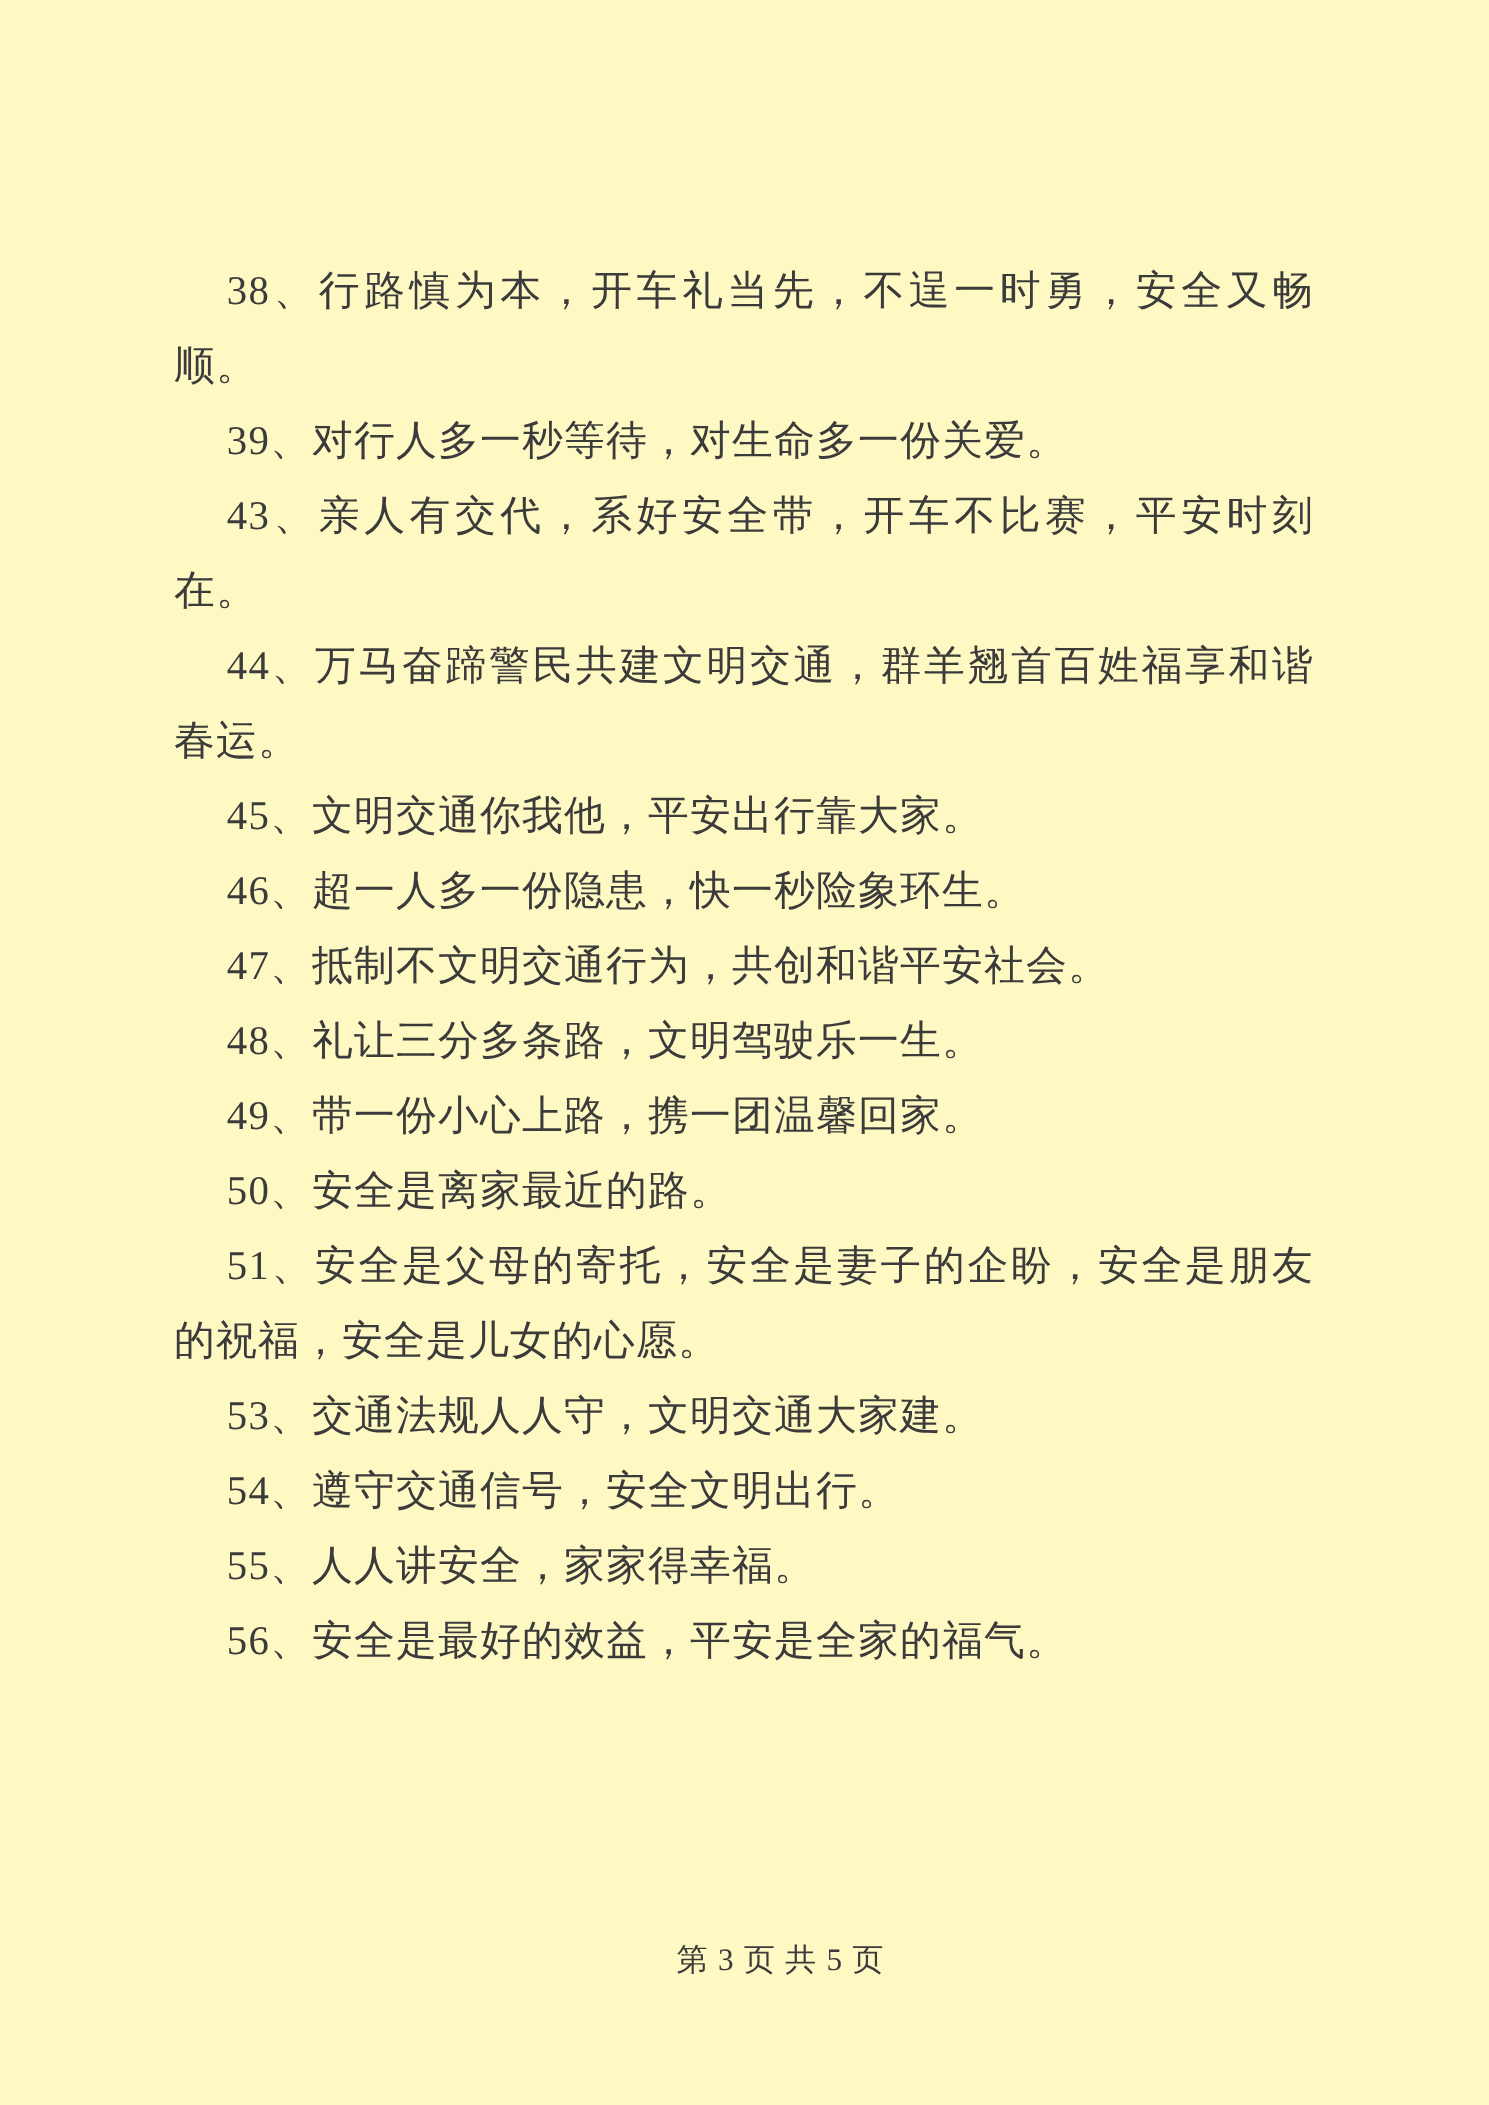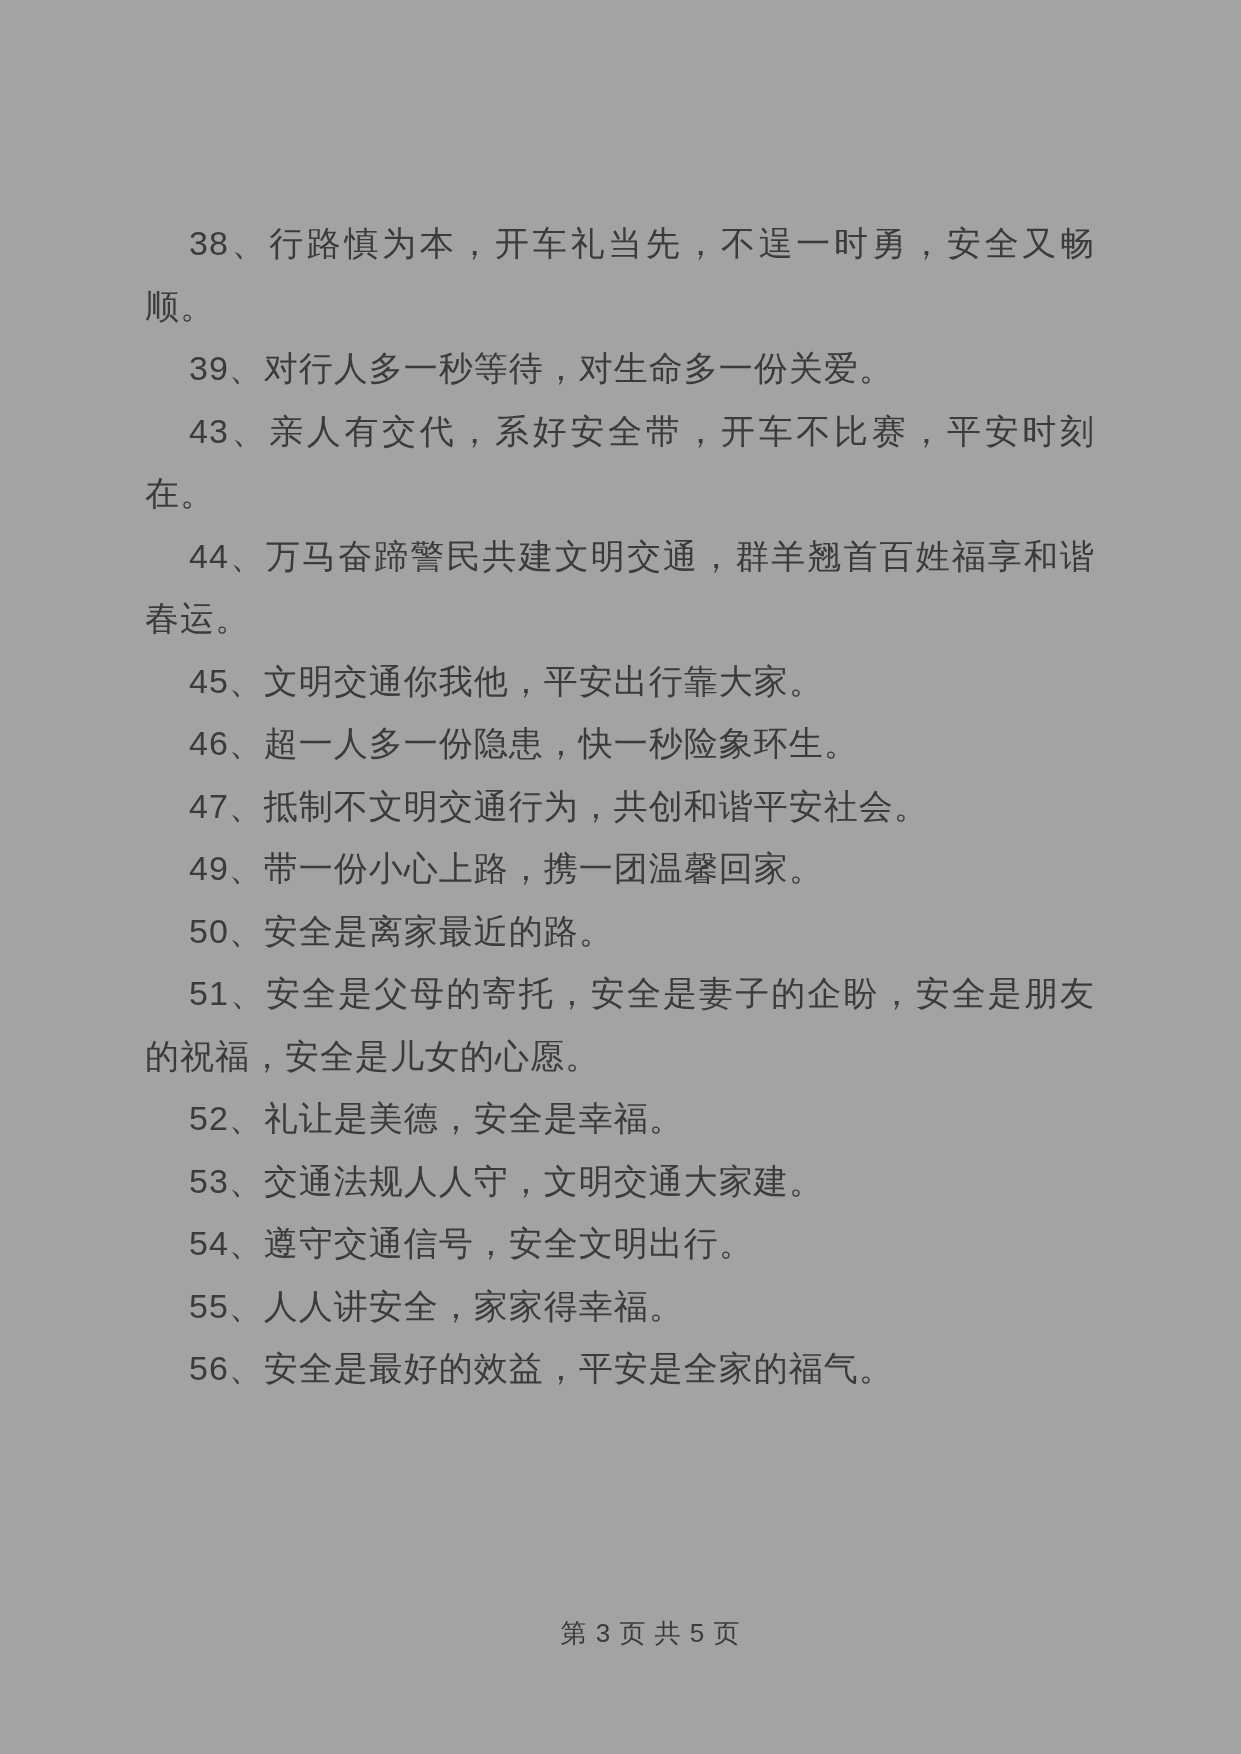--- a/index.html
+++ b/index.html
@@ -4,23 +4,23 @@
 <style>
   html, body {
     margin: 0;
     padding: 0;
     background: #ffffff;
   }
   .page {
     position: relative;
     width: 1241px;
     height: 1754px;
-    background: #a3a3a3;
+    background: #fef9c3;
     overflow: hidden;
-    font-family: Liberation Sans, sans-serif;
+    font-family: Liberation Serif, serif;
     color: #3b3b3b;
   }
   .content {
     position: absolute;
     top: 212px;
     left: 145px;
     width: 950px;
   }
   .item {
     margin: 0;
@@ -47,24 +47,24 @@
 
 <main class="page">
   <section class="content">
     <p class="item">38、行路慎为本，开车礼当先，不逞一时勇，安全又畅顺。</p>
     <p class="item">39、对行人多一秒等待，对生命多一份关爱。</p>
     <p class="item">43、亲人有交代，系好安全带，开车不比赛，平安时刻在。</p>
     <p class="item">44、万马奋蹄警民共建文明交通，群羊翘首百姓福享和谐春运。</p>
     <p class="item">45、文明交通你我他，平安出行靠大家。</p>
     <p class="item">46、超一人多一份隐患，快一秒险象环生。</p>
     <p class="item">47、抵制不文明交通行为，共创和谐平安社会。</p>
+    <p class="item">48、礼让三分多条路，文明驾驶乐一生。</p>
     <p class="item">49、带一份小心上路，携一团温馨回家。</p>
     <p class="item">50、安全是离家最近的路。</p>
     <p class="item">51、安全是父母的寄托，安全是妻子的企盼，安全是朋友的祝福，安全是儿女的心愿。</p>
-    <p class="item">52、礼让是美德，安全是幸福。</p>
     <p class="item">53、交通法规人人守，文明交通大家建。</p>
     <p class="item">54、遵守交通信号，安全文明出行。</p>
     <p class="item">55、人人讲安全，家家得幸福。</p>
     <p class="item">56、安全是最好的效益，平安是全家的福气。</p>
   </section>
   <footer class="footer">
     <span>第 3 页 共 5 页</span>
   </footer>
 </main>
 

